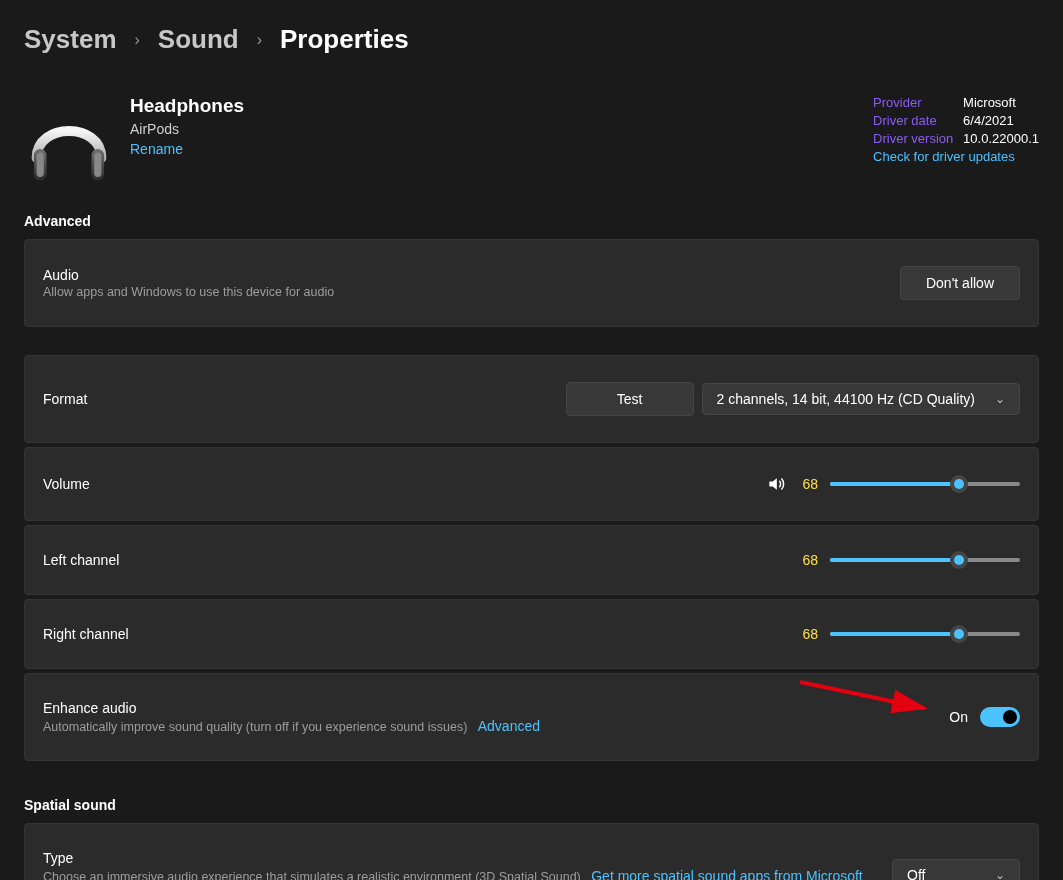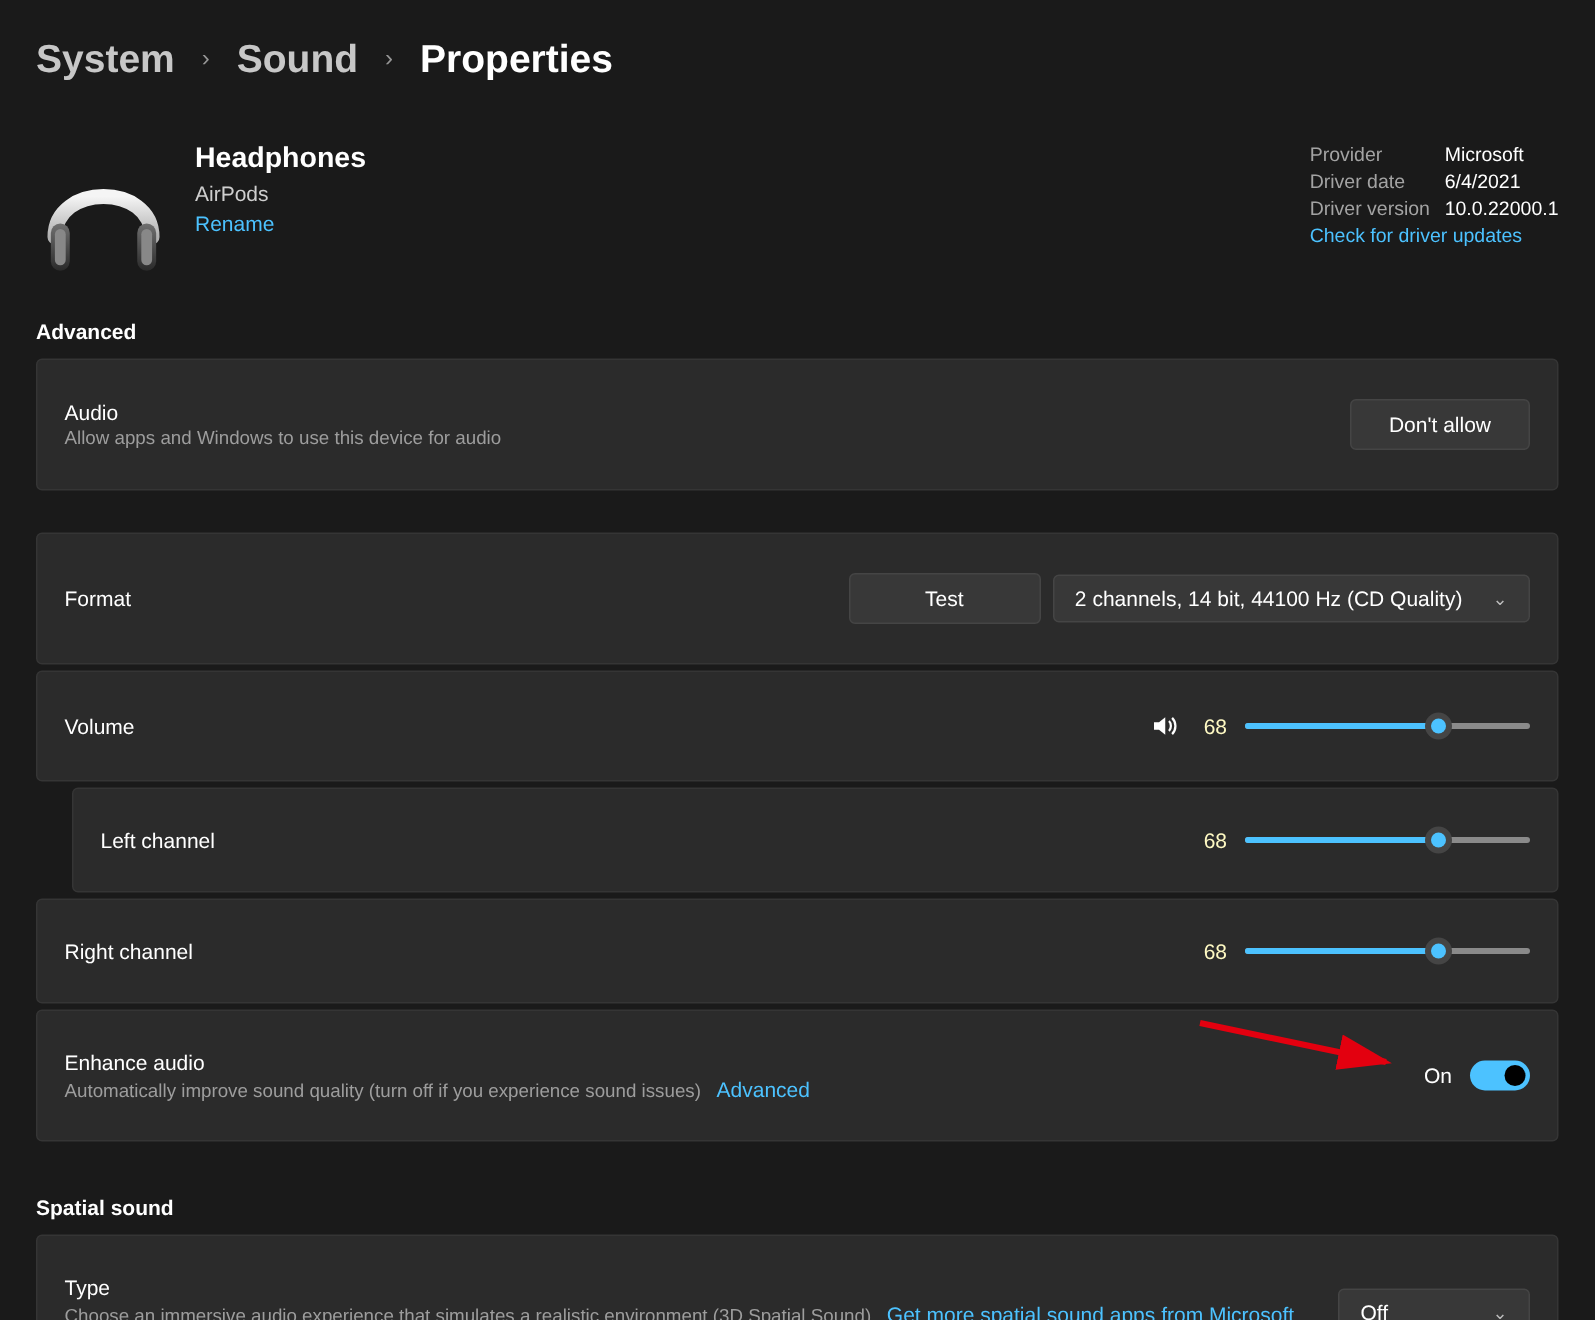--- a/index.html
+++ b/index.html
@@ -25,21 +25,21 @@
   .device-row { display: flex; align-items: flex-start; margin-bottom: 28px; }
   .device-icon { width: 90px; height: 90px; margin-right: 16px; flex: 0 0 auto; }
   .device-info { flex: 0 0 auto; }
   .device-info .name { font-size: 19px; font-weight: 600; color: #ffffff; }
   .device-info .sub { font-size: 14px; color: #cfcfcf; margin-top: 4px; }
   .link { color: #4cc2ff; font-size: 14px; cursor: pointer; }
   .device-info .rename { margin-top: 4px; display: inline-block; }
 
   .driver-info { margin-left: auto; font-size: 13px; }
   .driver-info .row { display: flex; margin-bottom: 3px; }
-  .driver-info .k { color: #a3a3a3; width: 90px; }
+  .driver-info .k { color: #8b5cf6; width: 90px; }
   .driver-info .v { color: #ffffff; }
   .driver-info .check { color: #4cc2ff; cursor: pointer; }
 
   
   .section-heading { font-size: 14px; font-weight: 600; color: #ffffff; margin: 8px 0 10px 0; }
 
   
   .card {
     background: #2b2b2b;
     border: 1px solid #353535;
@@ -81,21 +81,21 @@
     align-items: center;
     justify-content: space-between;
     gap: 20px;
   }
   .dropdown .chev-down { color: #bdbdbd; font-size: 12px; }
 
   .card .right-controls { display: flex; align-items: center; gap: 8px; }
 
   
   .slider-group { display: flex; align-items: center; gap: 12px; }
-  .slider-val { font-size: 14px; color: #fef9c3; width: 20px; text-align: right; }
+  .slider-val { font-size: 14px; color: #fde047; width: 20px; text-align: right; }
   .slider-track {
     position: relative;
     width: 190px;
     height: 4px;
     background: #8a8a8a;
     border-radius: 2px;
   }
   .slider-fill {
     position: absolute; left: 0; top: 0; bottom: 0;
     background: #4cc2ff;
@@ -236,21 +236,21 @@
         </svg>
       </span>
       <span class="slider-val">68</span>
       <div class="slider-track">
         <div class="slider-fill" style="width:68%;"></div>
         <div class="slider-thumb" style="left:68%;"></div>
       </div>
     </div>
   </div>
 
-  <div class="card" style="min-height:64px;margin-left:24px;">
+  <div class="card" style="min-height:64px;">
     <div class="label-area">
       <div class="title">Left channel</div>
     </div>
     <div class="slider-group">
       <span class="slider-val">68</span>
       <div class="slider-track">
         <div class="slider-fill" style="width:68%;"></div>
         <div class="slider-thumb" style="left:68%;"></div>
       </div>
     </div>

